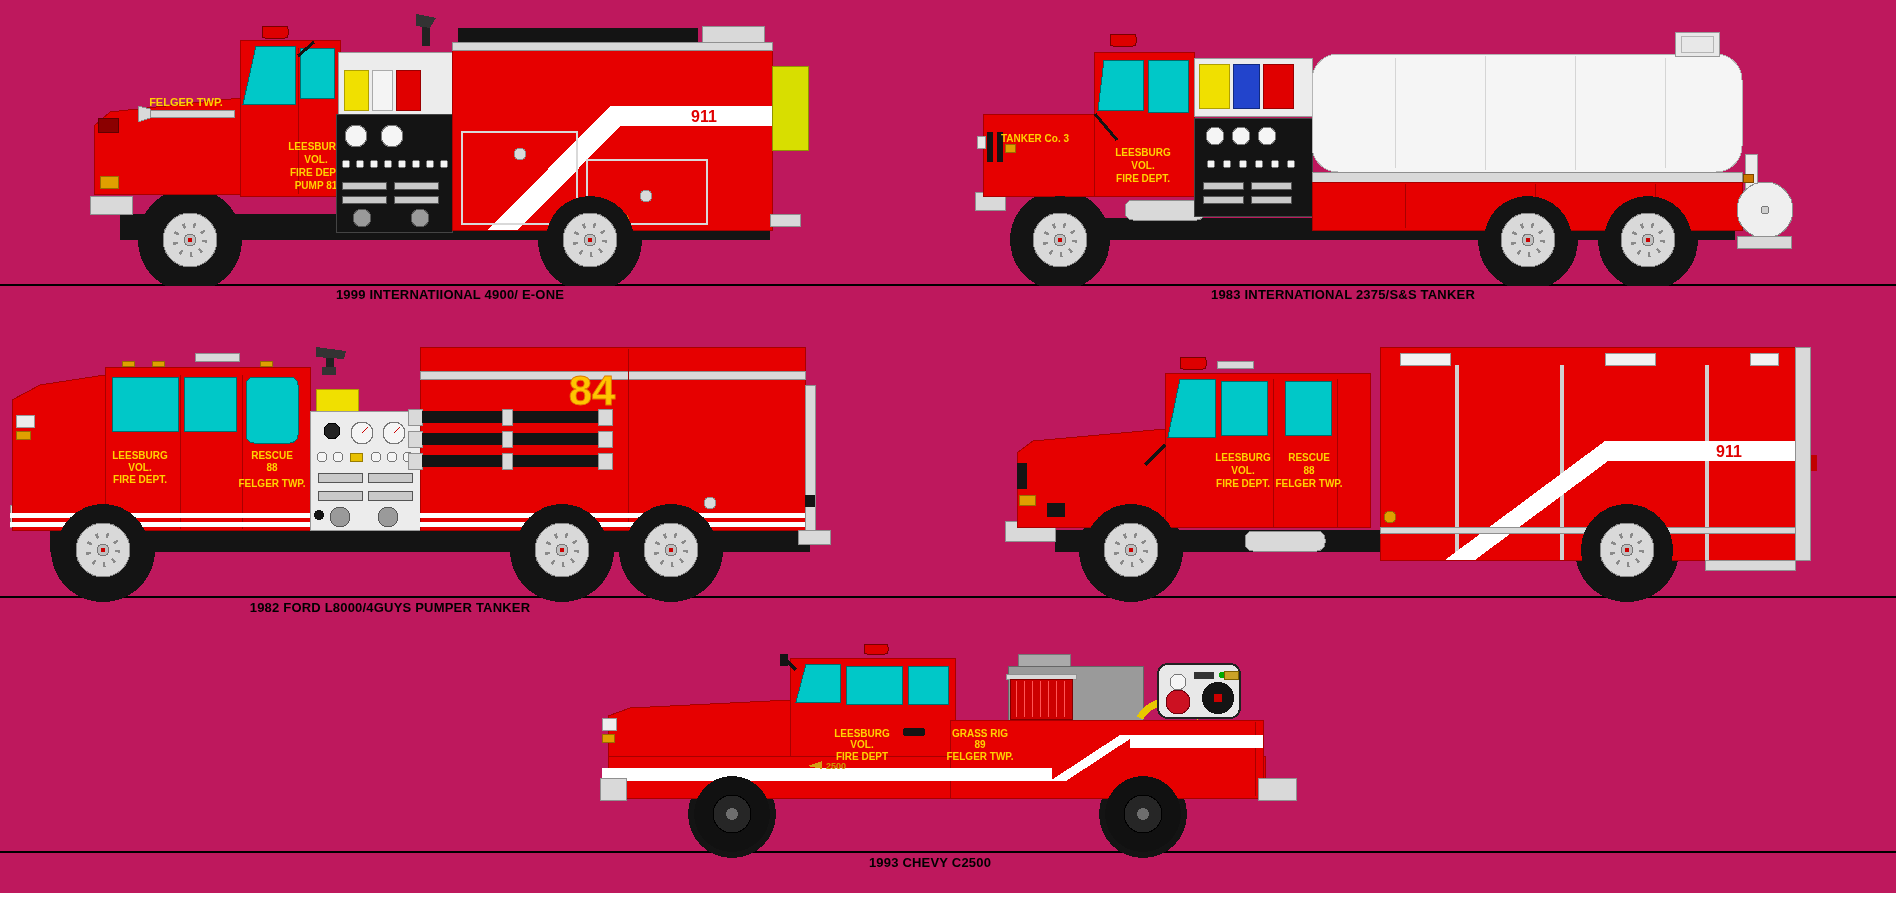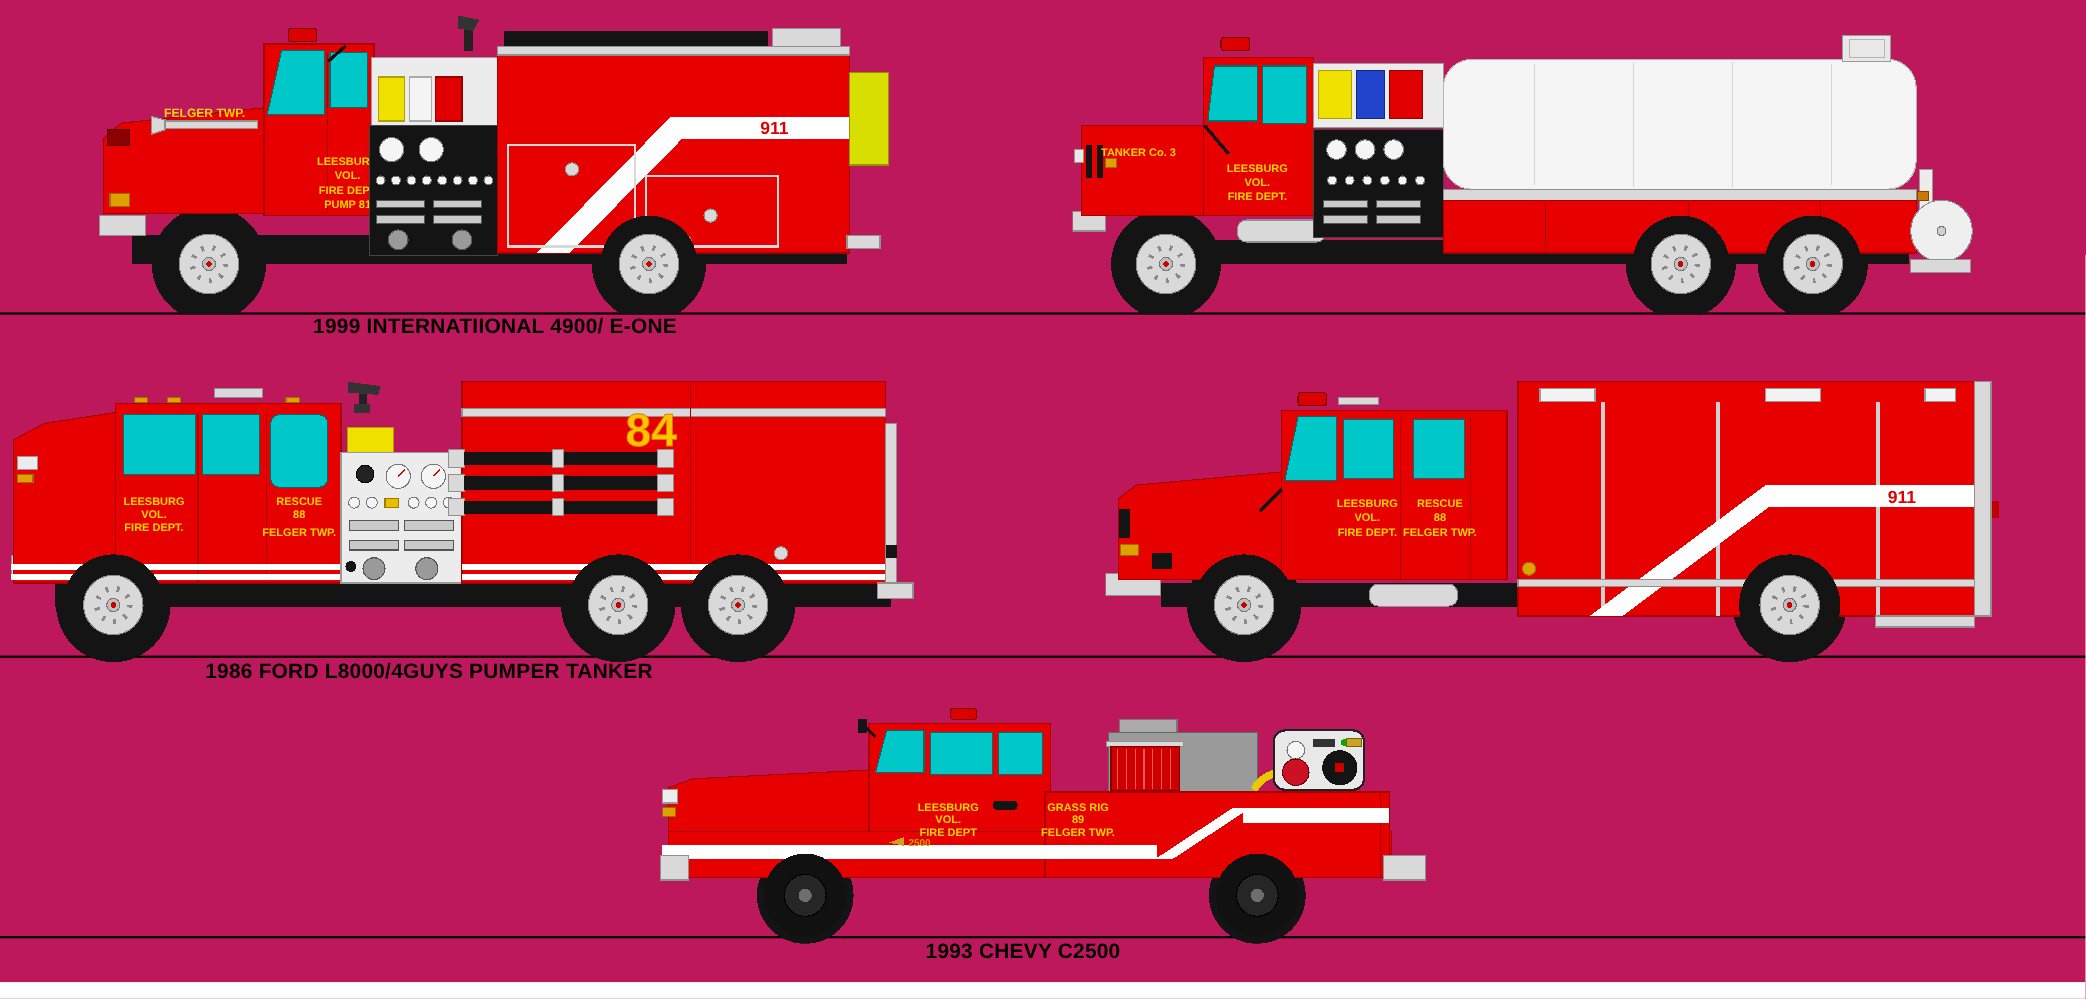--- a/index.html
+++ b/index.html
@@ -1,20 +1,20 @@
 <!DOCTYPE html>
 <html><head>
 <meta charset="utf-8">
 <style>
   html,body{margin:0;padding:0;background:#fff;}
   .page{position:relative;width:1896px;height:893px;background:#be185d;overflow:hidden;
         font-family:"Liberation Sans",sans-serif;}
   .ground{position:absolute;left:0;width:1896px;height:2px;background:#000;}
   .caption{position:absolute;width:620px;text-align:center;color:#000;
-           font-weight:800;font-size:19px;letter-spacing:.2px;white-space:nowrap;}
+           font-weight:800;font-size:13px;letter-spacing:.2px;white-space:nowrap;}
   svg{position:absolute;shape-rendering:crispEdges;}
   .red{fill:#e60000;stroke:#a80000;stroke-width:1;}
   .darkred{fill:#8b0000;stroke:#5f0000;}
   .glass{fill:#00c8c8;stroke:#006e6e;stroke-width:1;}
   .blk{fill:#141414;}
   .sil{fill:#d9d9d9;stroke:#909090;}
   .sill{fill:#ececec;stroke:#9a9a9a;}
   .wht{fill:#ffffff;}
   .amber{fill:#e0a000;stroke:#9a6d00;}
   .chart{fill:#d8de00;stroke:#8f9400;}
@@ -211,20 +211,21 @@
         <circle r="2.5" fill="#cc0000"></circle>
     </g>
     <g transform="translate(673,226)">
       <circle r="44" class="blk"></circle>
         <circle r="27" fill="#d9d9d9" stroke="#8a8a8a"></circle>
       <circle r="15" fill="none" stroke="#8a8a8a" stroke-width="5" stroke-dasharray="2.5 8"></circle>
       <circle r="6" fill="#bfbfbf" stroke="#777"></circle>
         <circle r="2.5" fill="#cc0000"></circle>
     </g>
   </svg>
+  <div class="caption" style="left:1033px;top:287px">1983 INTERNATIONAL 2375/S&amp;S TANKER</div>
 
   <svg style="left:10px;top:345px" width="860" height="258" viewBox="0 0 860 258">
     <circle cx="93" cy="205" r="52" class="blk"></circle>
     <circle cx="552" cy="205" r="52" class="blk"></circle>
     <circle cx="661" cy="205" r="52" class="blk"></circle>
     <rect x="40" y="185" width="760" height="22" class="blk"></rect>
 
     <g>
       <rect x="0" y="160" width="46" height="22" class="sil"></rect>
       <polygon points="2,185 2,55 30,40 95,30 95,185" class="red"></polygon>
@@ -325,21 +326,21 @@
         <circle r="2.5" fill="#cc0000"></circle>
     </g>
     <g transform="translate(661,205)">
       <circle r="46" class="blk"></circle>
         <circle r="27" fill="#d9d9d9" stroke="#8a8a8a"></circle>
       <circle r="15" fill="none" stroke="#8a8a8a" stroke-width="5" stroke-dasharray="2.5 8"></circle>
       <circle r="6" fill="#bfbfbf" stroke="#777"></circle>
         <circle r="2.5" fill="#cc0000"></circle>
     </g>
   </svg>
-  <div class="caption" style="left:80px;top:600px">1986 FORD L8000/4GUYS PUMPER TANKER</div>
+  <div class="caption" style="left:80px;top:600px">1982 FORD L8000/4GUYS PUMPER TANKER</div>
 
   <svg style="left:1005px;top:345px" width="830" height="258" viewBox="0 0 830 258">
     <circle cx="126" cy="205" r="52" class="blk"></circle>
     <circle cx="622" cy="205" r="52" class="blk"></circle>
     <rect x="50" y="185" width="710" height="22" class="blk"></rect>
 
     <g>
       <rect x="0" y="176" width="50" height="20" class="sil"></rect>
       <polygon points="12,182 12,108 28,96 160,84 160,182" class="red"></polygon>
       <rect x="160" y="28" width="205" height="154" class="red"></rect>

